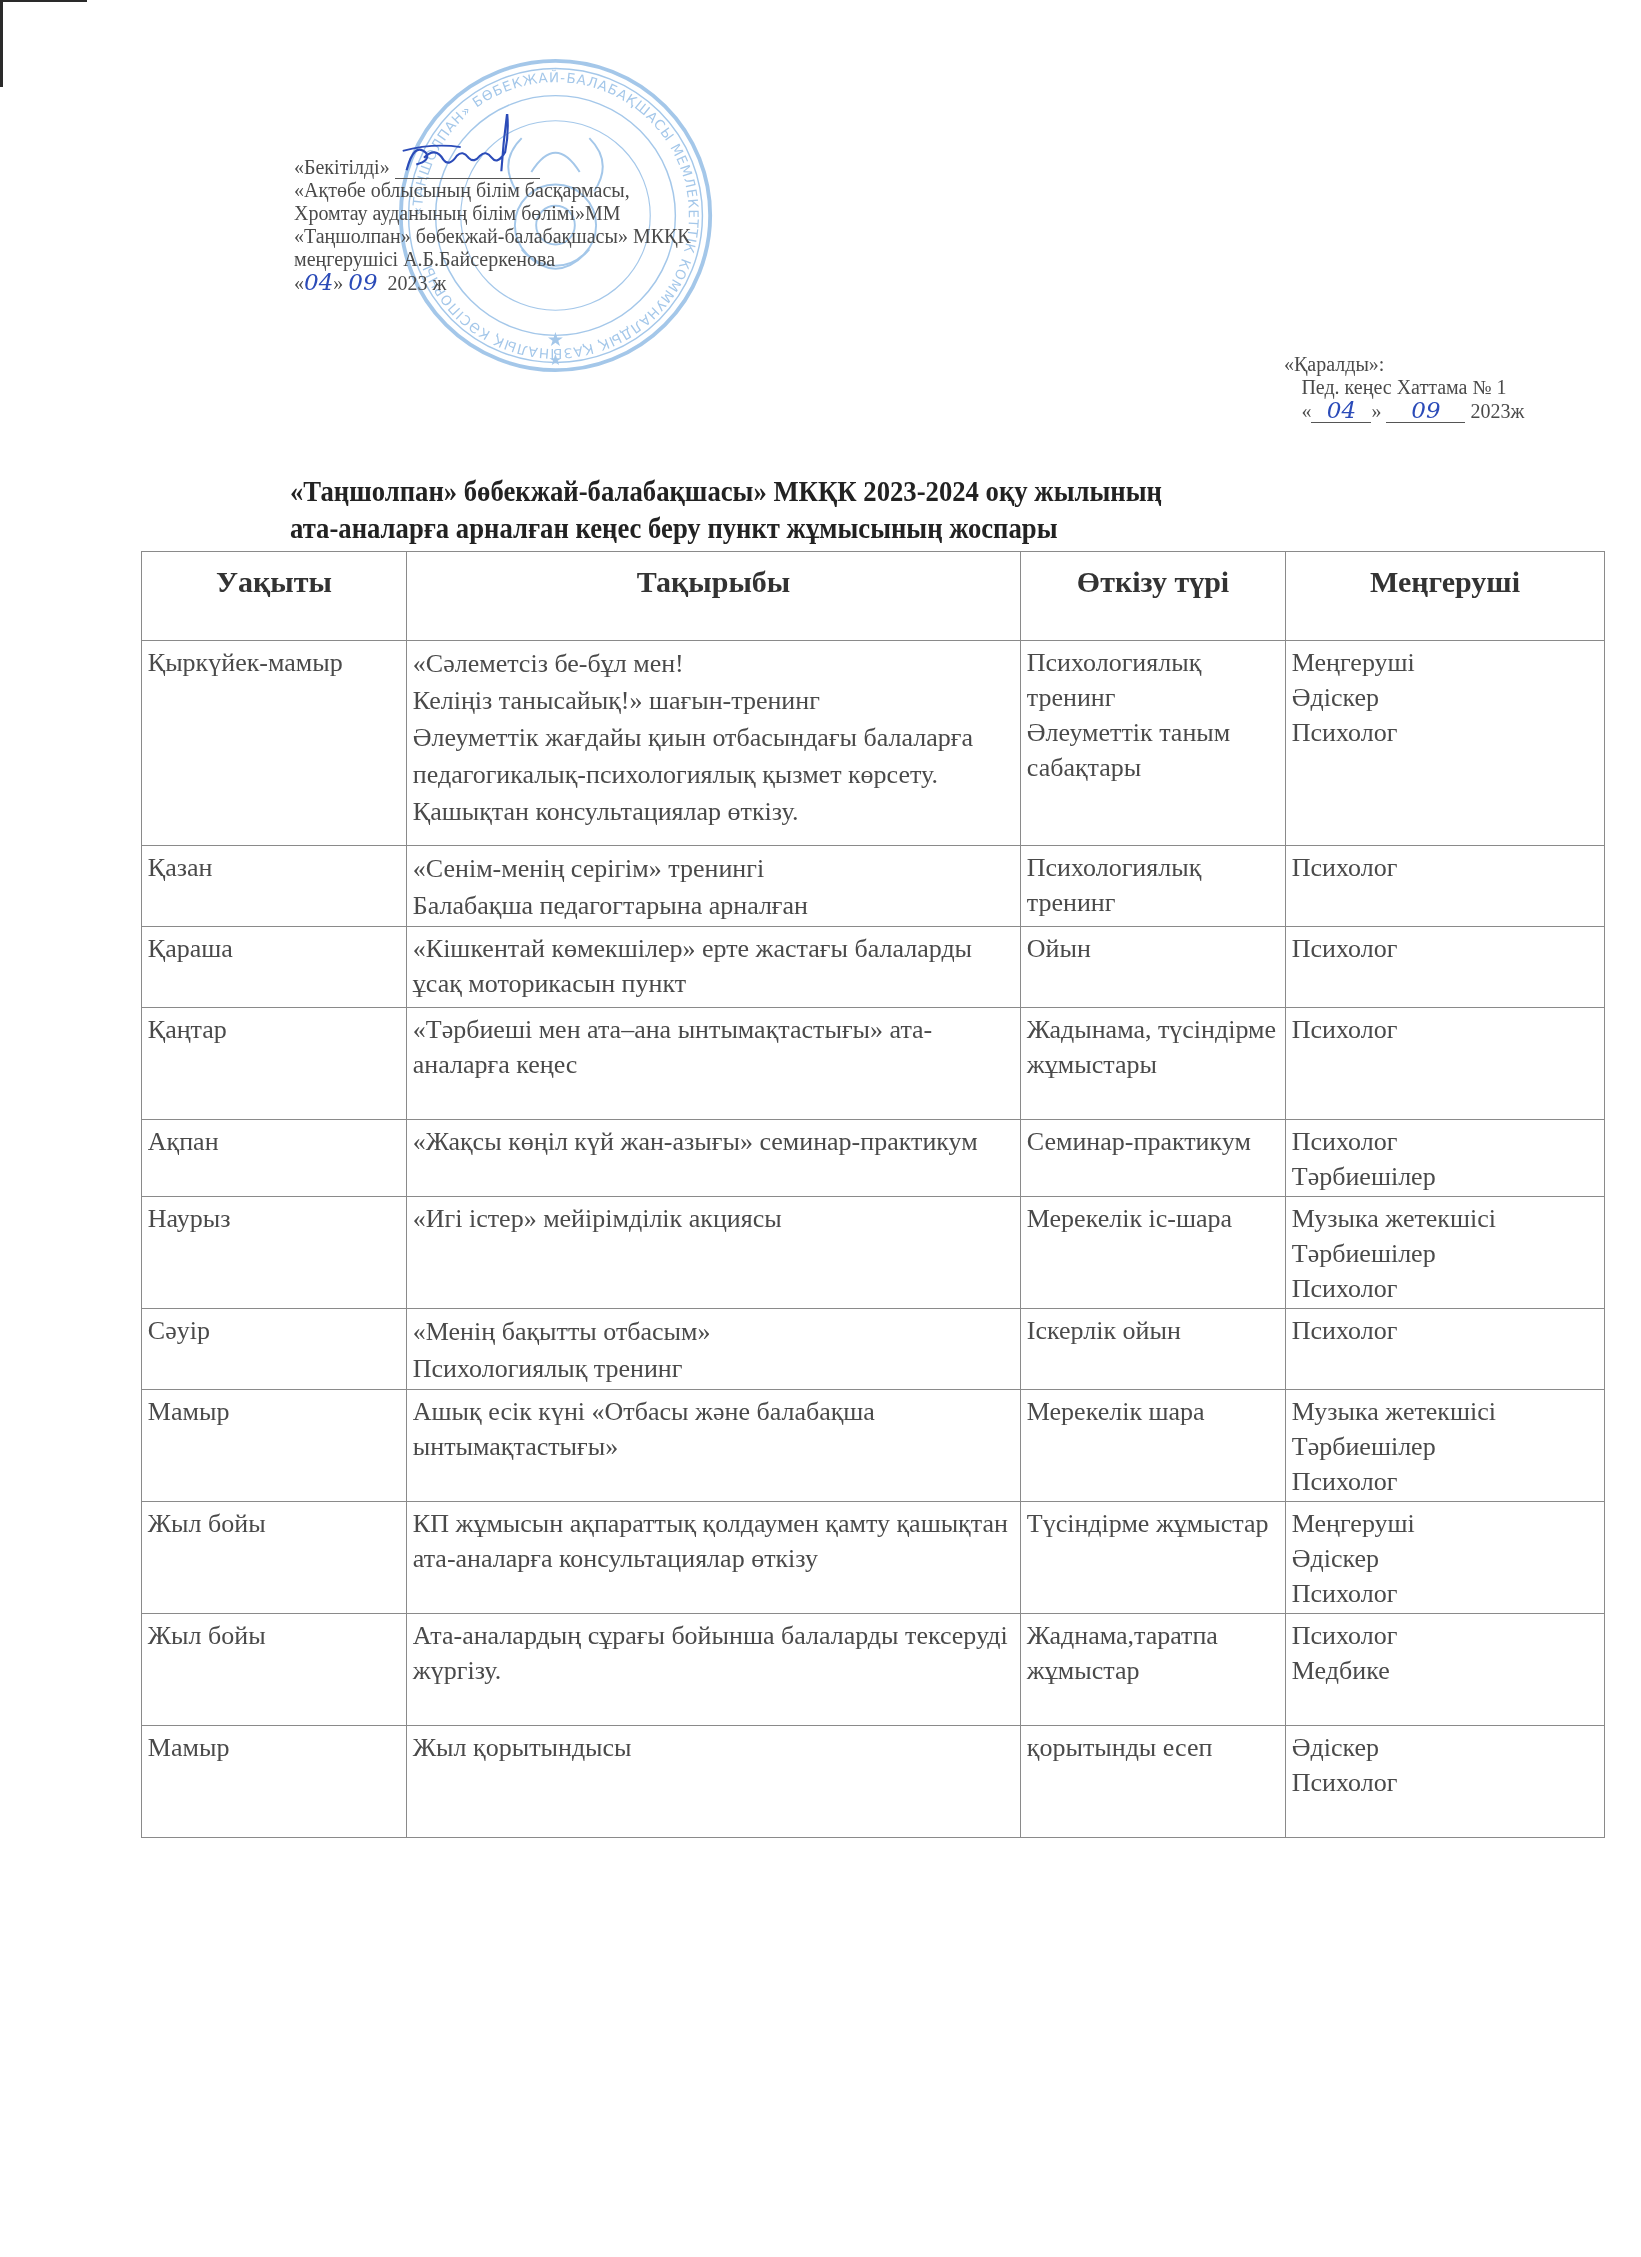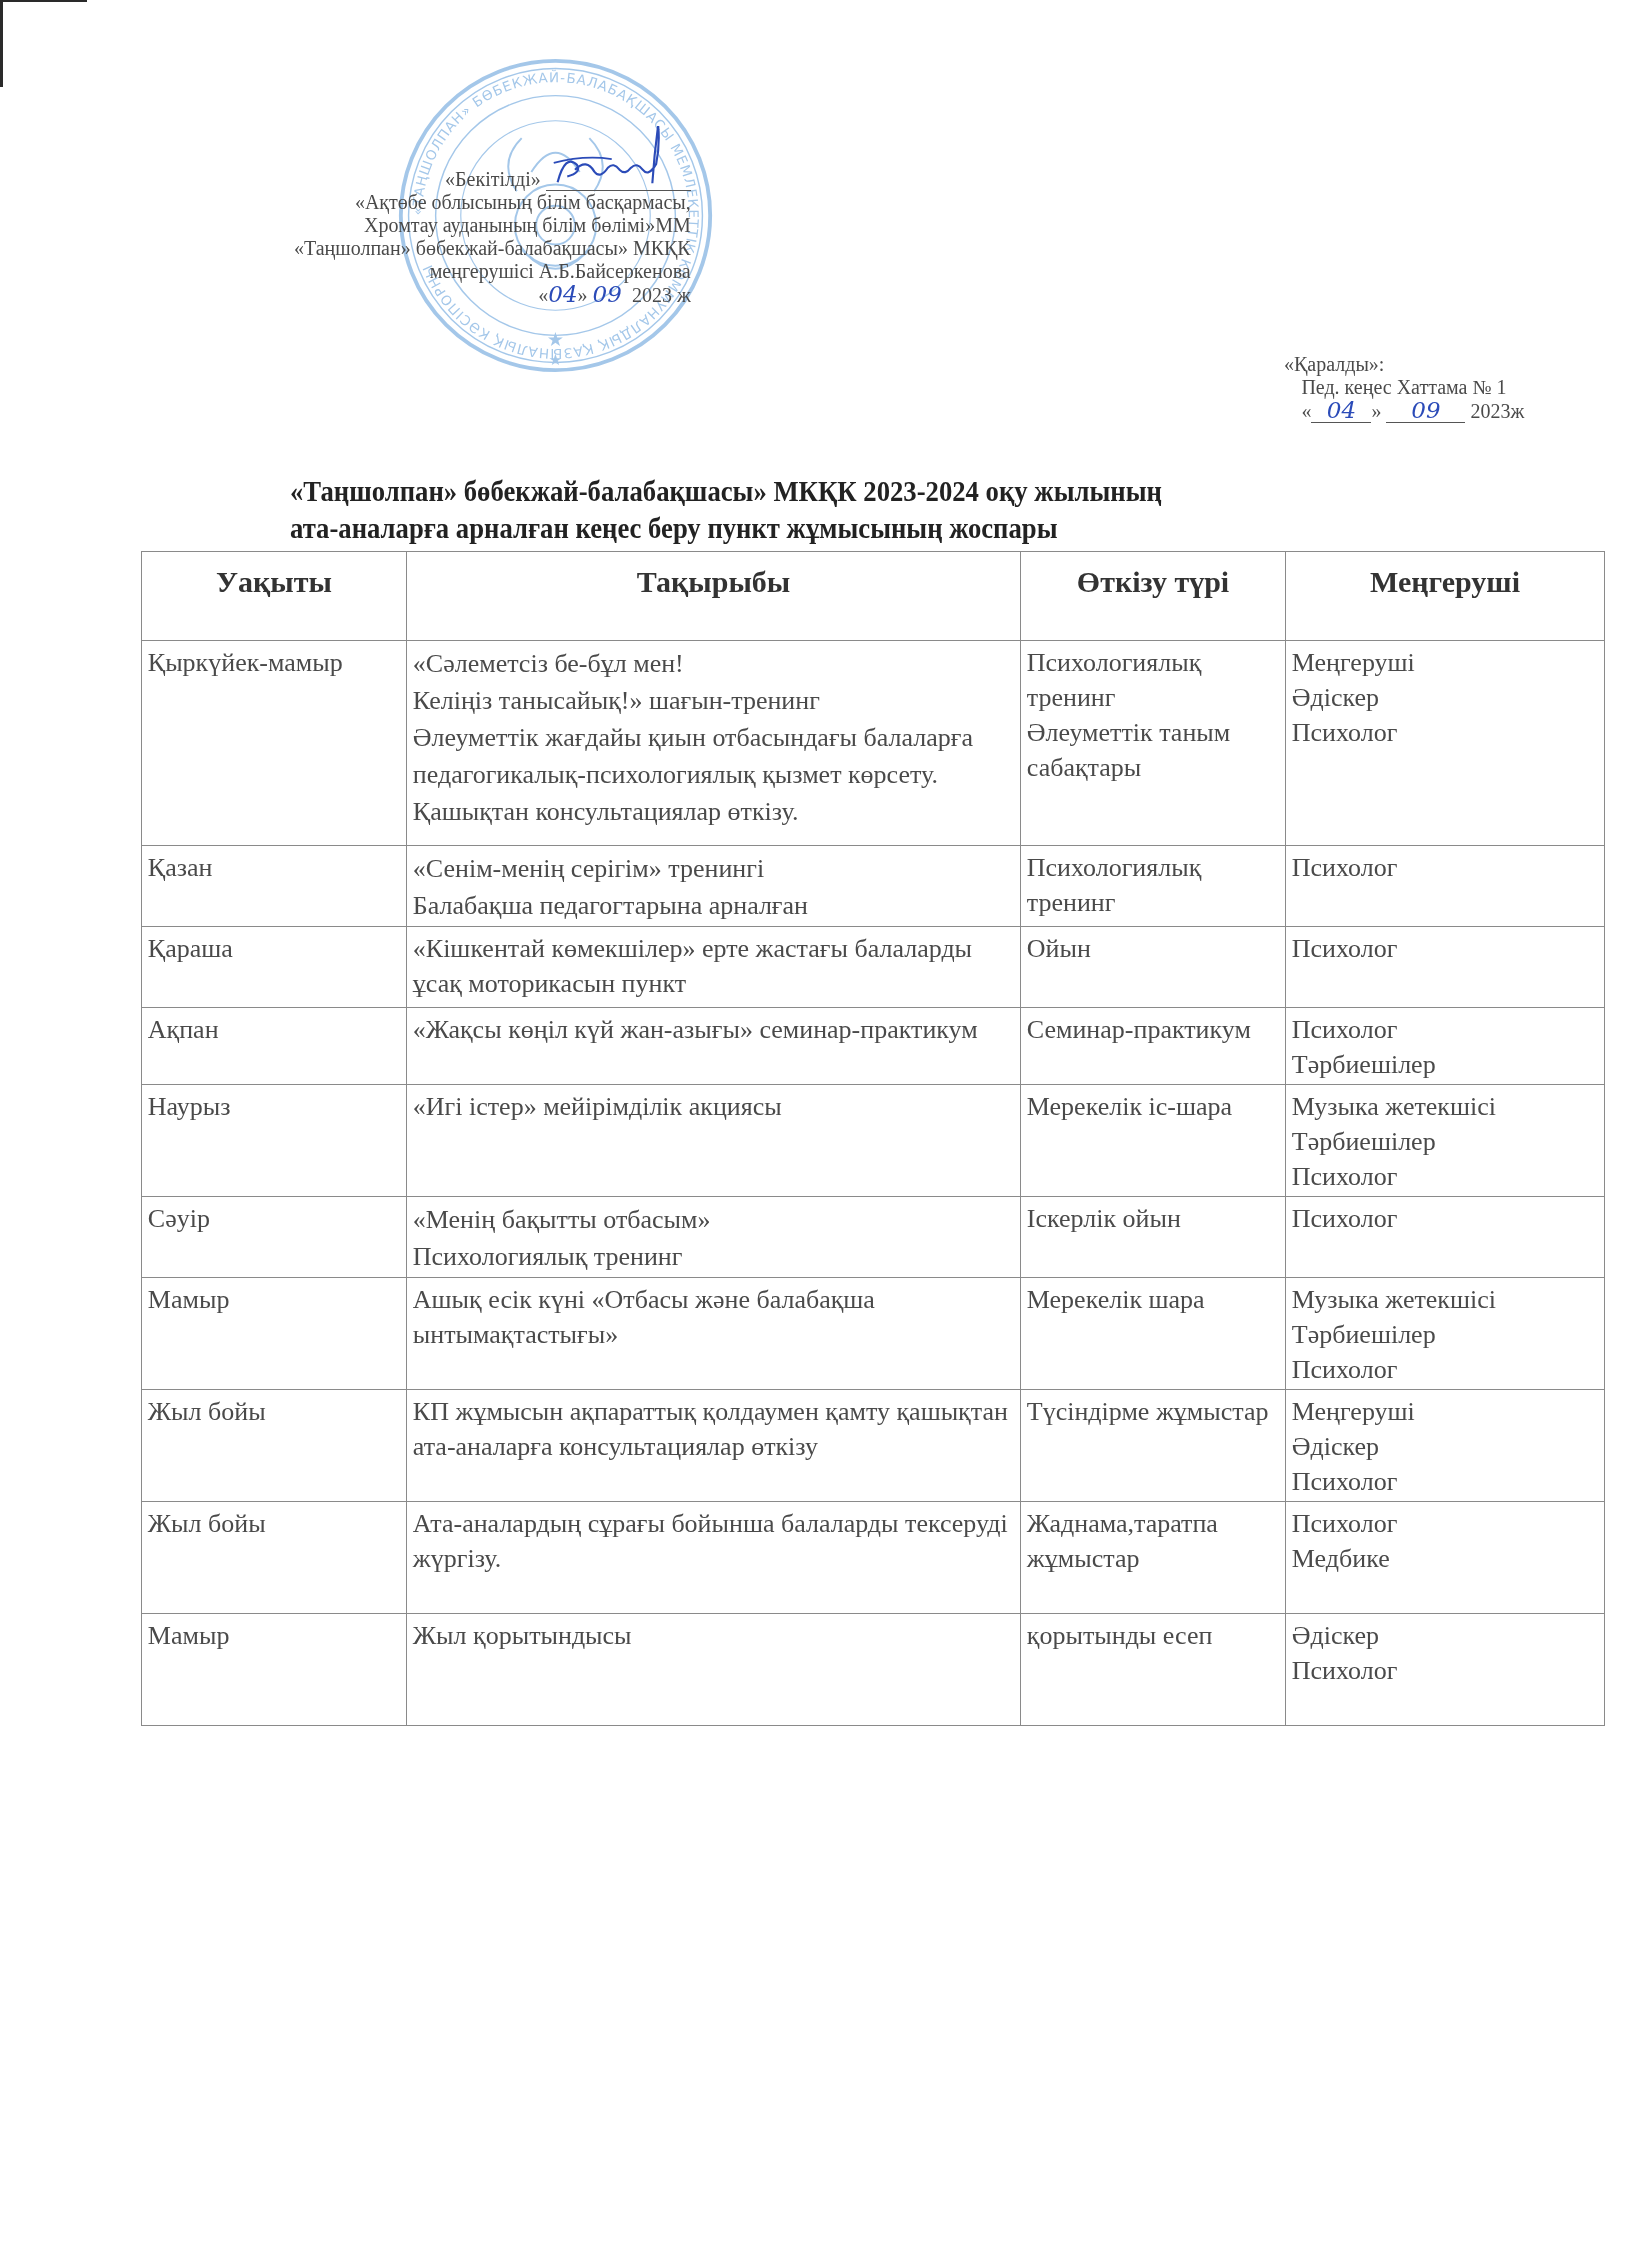--- a/index.html
+++ b/index.html
@@ -7,24 +7,23 @@
     width: 1641px; height: 2257px; position: relative; overflow: hidden;
     background: #ffffff;
     font-family: "Liberation Serif", "DejaVu Serif", serif;
     color: #3a3a3a;
   }
   .scan-edge-left { position: absolute; left: 0; top: 0; width: 2.9px; height: 87px; background: #2a2a2a; }
   .scan-edge-top { position: absolute; left: 0; top: 0; width: 87px; height: 1.9px; background: #2a2a2a; }
 
   
   .approval {
-    position: absolute; left: 294px; top: 165px;
+    position: absolute; left: 294px; top: 153px;
     font-size: 20px; line-height: 23px; color: #4a4a4a;
     z-index: 2;
-    text-align: right;
   }
   .approval .line { white-space: nowrap; }
   .hand { font-family: "DejaVu Serif", serif; font-style: italic; color: #2b4bb8; font-size: 23px; }
   .signature {
     display: inline-block; width: 145px; height: 25px; position: relative; vertical-align: bottom;
     border-bottom: 1px solid #555;
   }
   .signature svg { position: absolute; left: 0; top: -39px; }
 
   
@@ -179,20 +178,32 @@
         <td>
           <span class="l"> «Кішкентай көмекшілер» ерте жастағы балаларды ұсақ моторикасын пункт</span>
         </td>
         <td>
           <span class="l">Ойын</span>
         </td>
         <td>
           <span class="l">Психолог</span>
         </td>
       </tr>
+      <tr style="height: 112px;">
+        <td>Қаңтар</td>
+        <td>
+          <span class="l">«Тәрбиеші мен ата–ана ынтымақтастығы» ата-аналарға кеңес</span>
+        </td>
+        <td>
+          <span class="l">Жадынама, түсіндірме жұмыстары</span>
+        </td>
+        <td>
+          <span class="l">Психолог</span>
+        </td>
+      </tr>
       <tr style="height: 73px;">
         <td>Ақпан</td>
         <td>
           <span class="l">«Жақсы көңіл күй жан-азығы» семинар-практикум</span>
         </td>
         <td>
           <span class="l">Семинар-практикум</span>
         </td>
         <td>
           <span class="l">Психолог</span>

